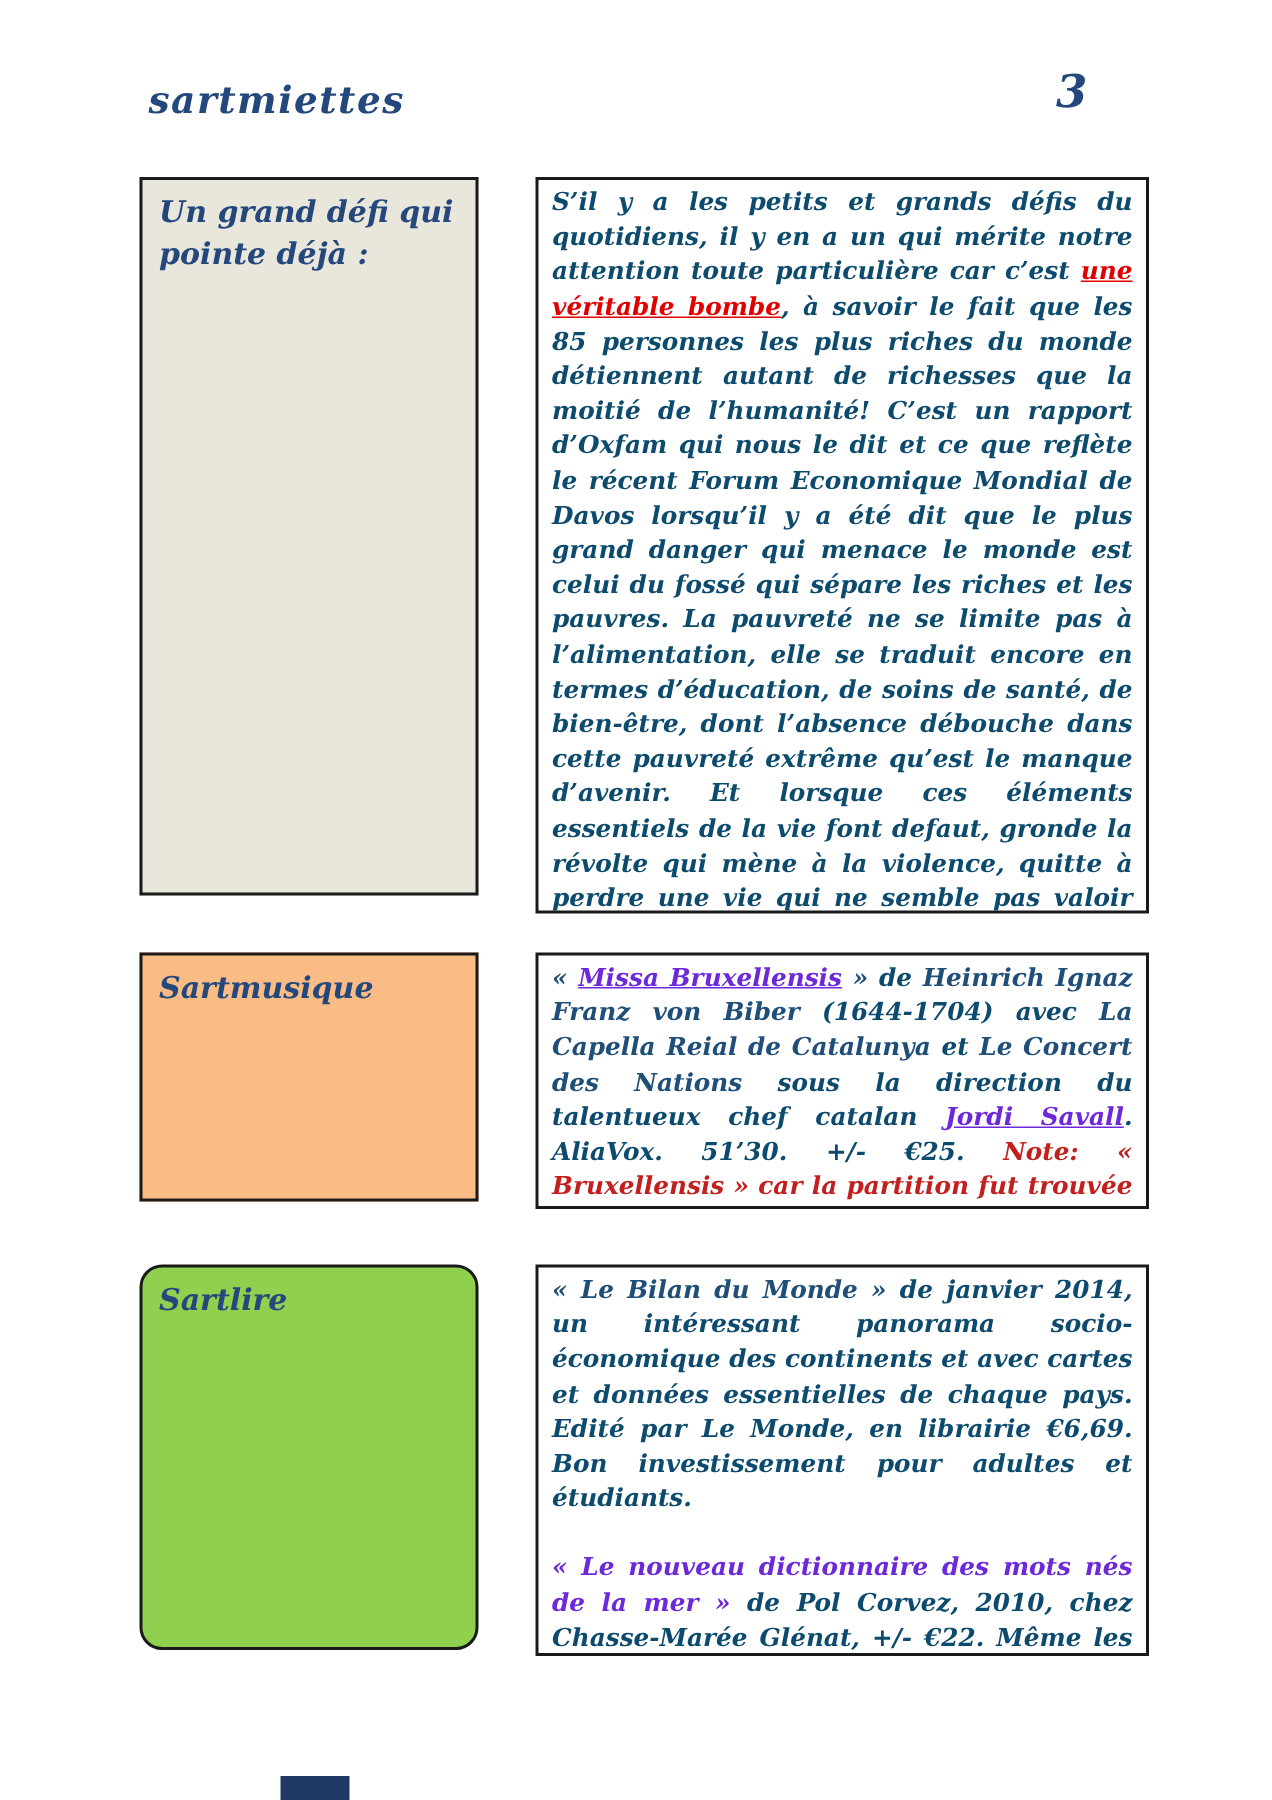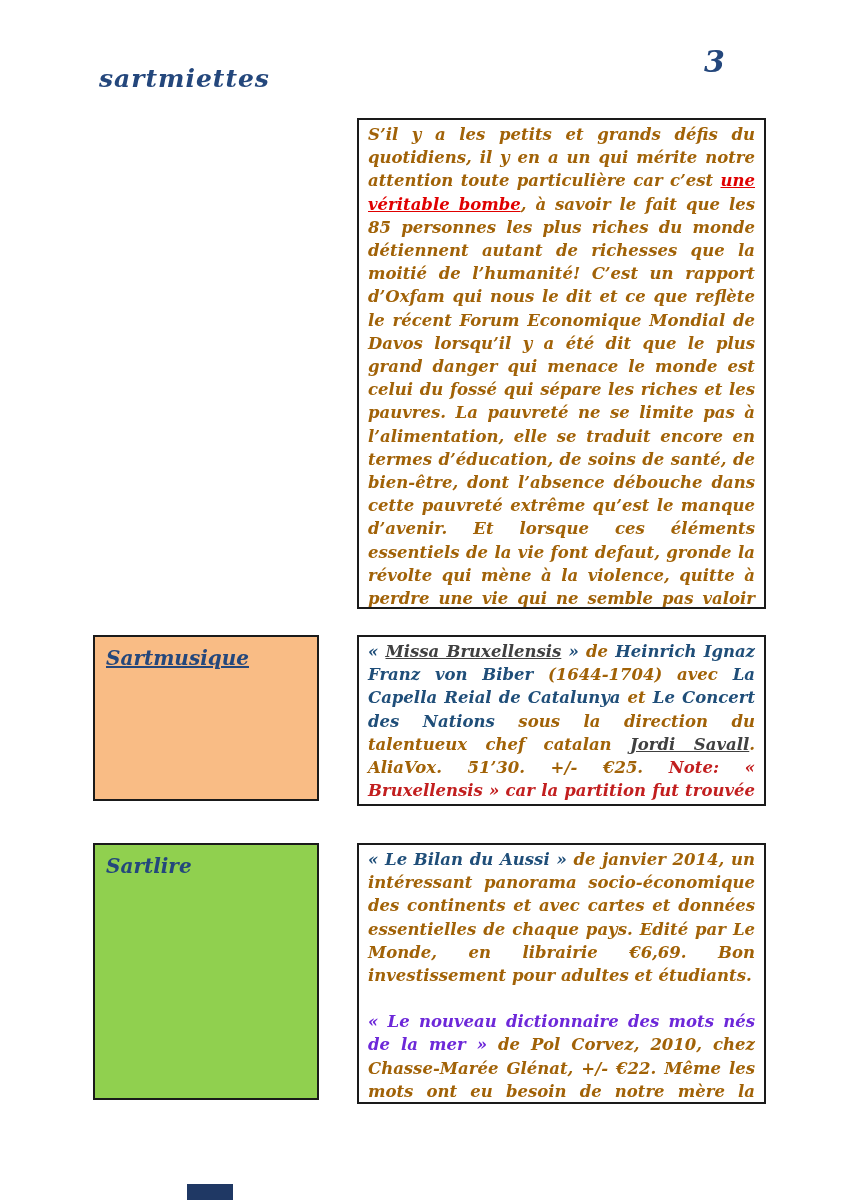--- a/index.html
+++ b/index.html
@@ -4,21 +4,21 @@
 <style>
   html,body { margin:0; padding:0; }
   body { background:#ffffff; }
   .page {
     position:relative; width:848px; height:1200px; background:#ffffff;
     font-family:"DejaVu Serif", serif; overflow:hidden;
   }
   .header-title {
     position:absolute; left:99px; top:52px;
     font-size:25px; font-weight:bold; font-style:italic;
-    color:#24477c; letter-spacing:1px;margin-top:12px;
+    color:#24477c; letter-spacing:1px;
   }
   .page-number {
     position:absolute; left:704px; top:44px;
     font-size:30px; font-weight:bold; font-style:italic; color:#24477c;
   }
   .label-box {
     position:absolute; left:93px; width:226px;
     border:2px solid #1a1a1a; box-sizing:border-box;
     padding:7px 11px; font-size:20px; font-weight:bold; font-style:italic;
     color:#24477c; line-height:1.4;
@@ -31,53 +31,56 @@
     border:2px solid #1a1a1a; box-sizing:border-box;
     padding:3px 9px; font-size:16.5px; font-weight:bold; font-style:italic;
     color:#111111; text-align:justify; line-height:23.2px; overflow:hidden;
   }
   .content-0 { top:118px; height:491px; }
   .content-1 { top:635px; height:171px; }
   .content-2 { top:843px; height:261px; }
   .para { margin:0; }
   .para + .para { margin-top:23px; }
   
-  .k  { color:#a16207; }
+  .k  { color:#0c4a6e; }
   .rb { color:#e00000; text-decoration:underline; }
   .b  { color:#1f4e79; }
-  .bu { color:#404040; text-decoration:underline; }
+  .bu { color:#6d28d9; text-decoration:underline; }
   .r  { color:#c21f1f; }
   .ru { color:#ae1e24; text-decoration:underline; }
   .b2 { color:#6d28d9; }
   .footer-mark {
     position:absolute; left:187px; top:1184px; width:46px; height:16px;
   }
 </style>
 </head>
 <body>
 
 <div class="page">
 
   <div class="header-title">sartmiettes</div>
   <div class="page-number">3</div>
 
+  <div class="label-box label-0" style="background: rgb(233, 230, 220);">
+    <span>Un grand défi qui pointe déjà :</span>
+  </div>
   <div class="content-box content-0">
     <p class="para"><span class="k">S’il y a les petits et grands défis du quotidiens, il y en a un qui mérite notre attention toute particulière car c’est </span><span class="rb">une véritable bombe</span><span class="k">, à savoir le fait que les 85 personnes les plus riches du monde  détiennent autant de richesses que la moitié de l’humanité!  C’est un rapport d’Oxfam qui nous le dit et ce que reflète le récent Forum Economique Mondial de Davos lorsqu’il y a été dit que le plus grand danger qui menace le monde est celui du fossé qui sépare les riches et les pauvres.  La pauvreté ne se limite pas à l’alimentation, elle se traduit encore en termes d’éducation, de soins de santé, de bien-être, dont l’absence débouche dans cette pauvreté extrême qu’est le manque d’avenir. Et lorsque ces éléments essentiels de la vie font defaut, gronde la révolte qui mène à la violence, quitte à perdre une vie qui ne semble pas valoir grand chose. Aussi est-on prêt à tout casser, à s’immoler, à se faire sauter au milieu de la foule, à rejoindre des zones de combat.  Autant le savoir… pour agir.</span></p>
   </div>
 
-  <div class="label-box label-1" style="background: rgb(249, 188, 133); text-decoration: underline;">
+  <div class="label-box label-1" style="background: rgb(249, 188, 133);">
     <span>Sartmusique</span>
   </div>
   <div class="content-box content-1">
     <p class="para"><span class="b">« </span><span class="bu">Missa Bruxellensis</span><span class="b"> »  </span><span class="k">de </span><span class="b">Heinrich Ignaz Franz von Biber</span><span class="k"> (1644-1704) avec </span><span class="b">La Capella Reial de Catalunya</span><span class="k"> et </span><span class="b">Le Concert des Nations</span><span class="k"> sous la direction du talentueux chef catalan </span><span class="bu">Jordi Savall</span><span class="k">.  AliaVox.  51’30.  +/- €25.  </span><span class="r">Note: « Bruxellensis » car la partition fut trouvée et est conservée à la </span><span class="ru">Bibliothèque Royale de Bruxelles</span></p>
   </div>
 
-  <div class="label-box label-2" style="background: rgb(144, 208, 79);">
+  <div class="label-box label-2" style="background: rgb(144, 208, 79); border-radius: 15px;">
     <span>Sartlire</span>
   </div>
   <div class="content-box content-2">
-    <p class="para"><span class="b">« Le Bilan du Aussi »</span><span class="k">  de janvier 2014, un intéressant panorama socio-économique des continents et avec cartes et données essentielles de chaque pays.  Edité par Le Monde, en librairie €6,69.   Bon investissement pour adultes et étudiants.</span></p>
+    <p class="para"><span class="b">« Le Bilan du Monde »</span><span class="k">  de janvier 2014, un intéressant panorama socio-économique des continents et avec cartes et données essentielles de chaque pays.  Edité par Le Monde, en librairie €6,69.   Bon investissement pour adultes et étudiants.</span></p>
     <p class="para"><span class="b2">« Le nouveau dictionnaire des mots nés de la mer »</span><span class="k">  de Pol Corvez, 2010, chez Chasse-Marée Glénat, +/- €22.  Même les mots ont eu besoin de notre mère la mer...</span></p>
   </div>
 
   <div class="footer-mark" style="background: rgb(31, 56, 100);"></div>
 
 </div>
 
 </body></html>

